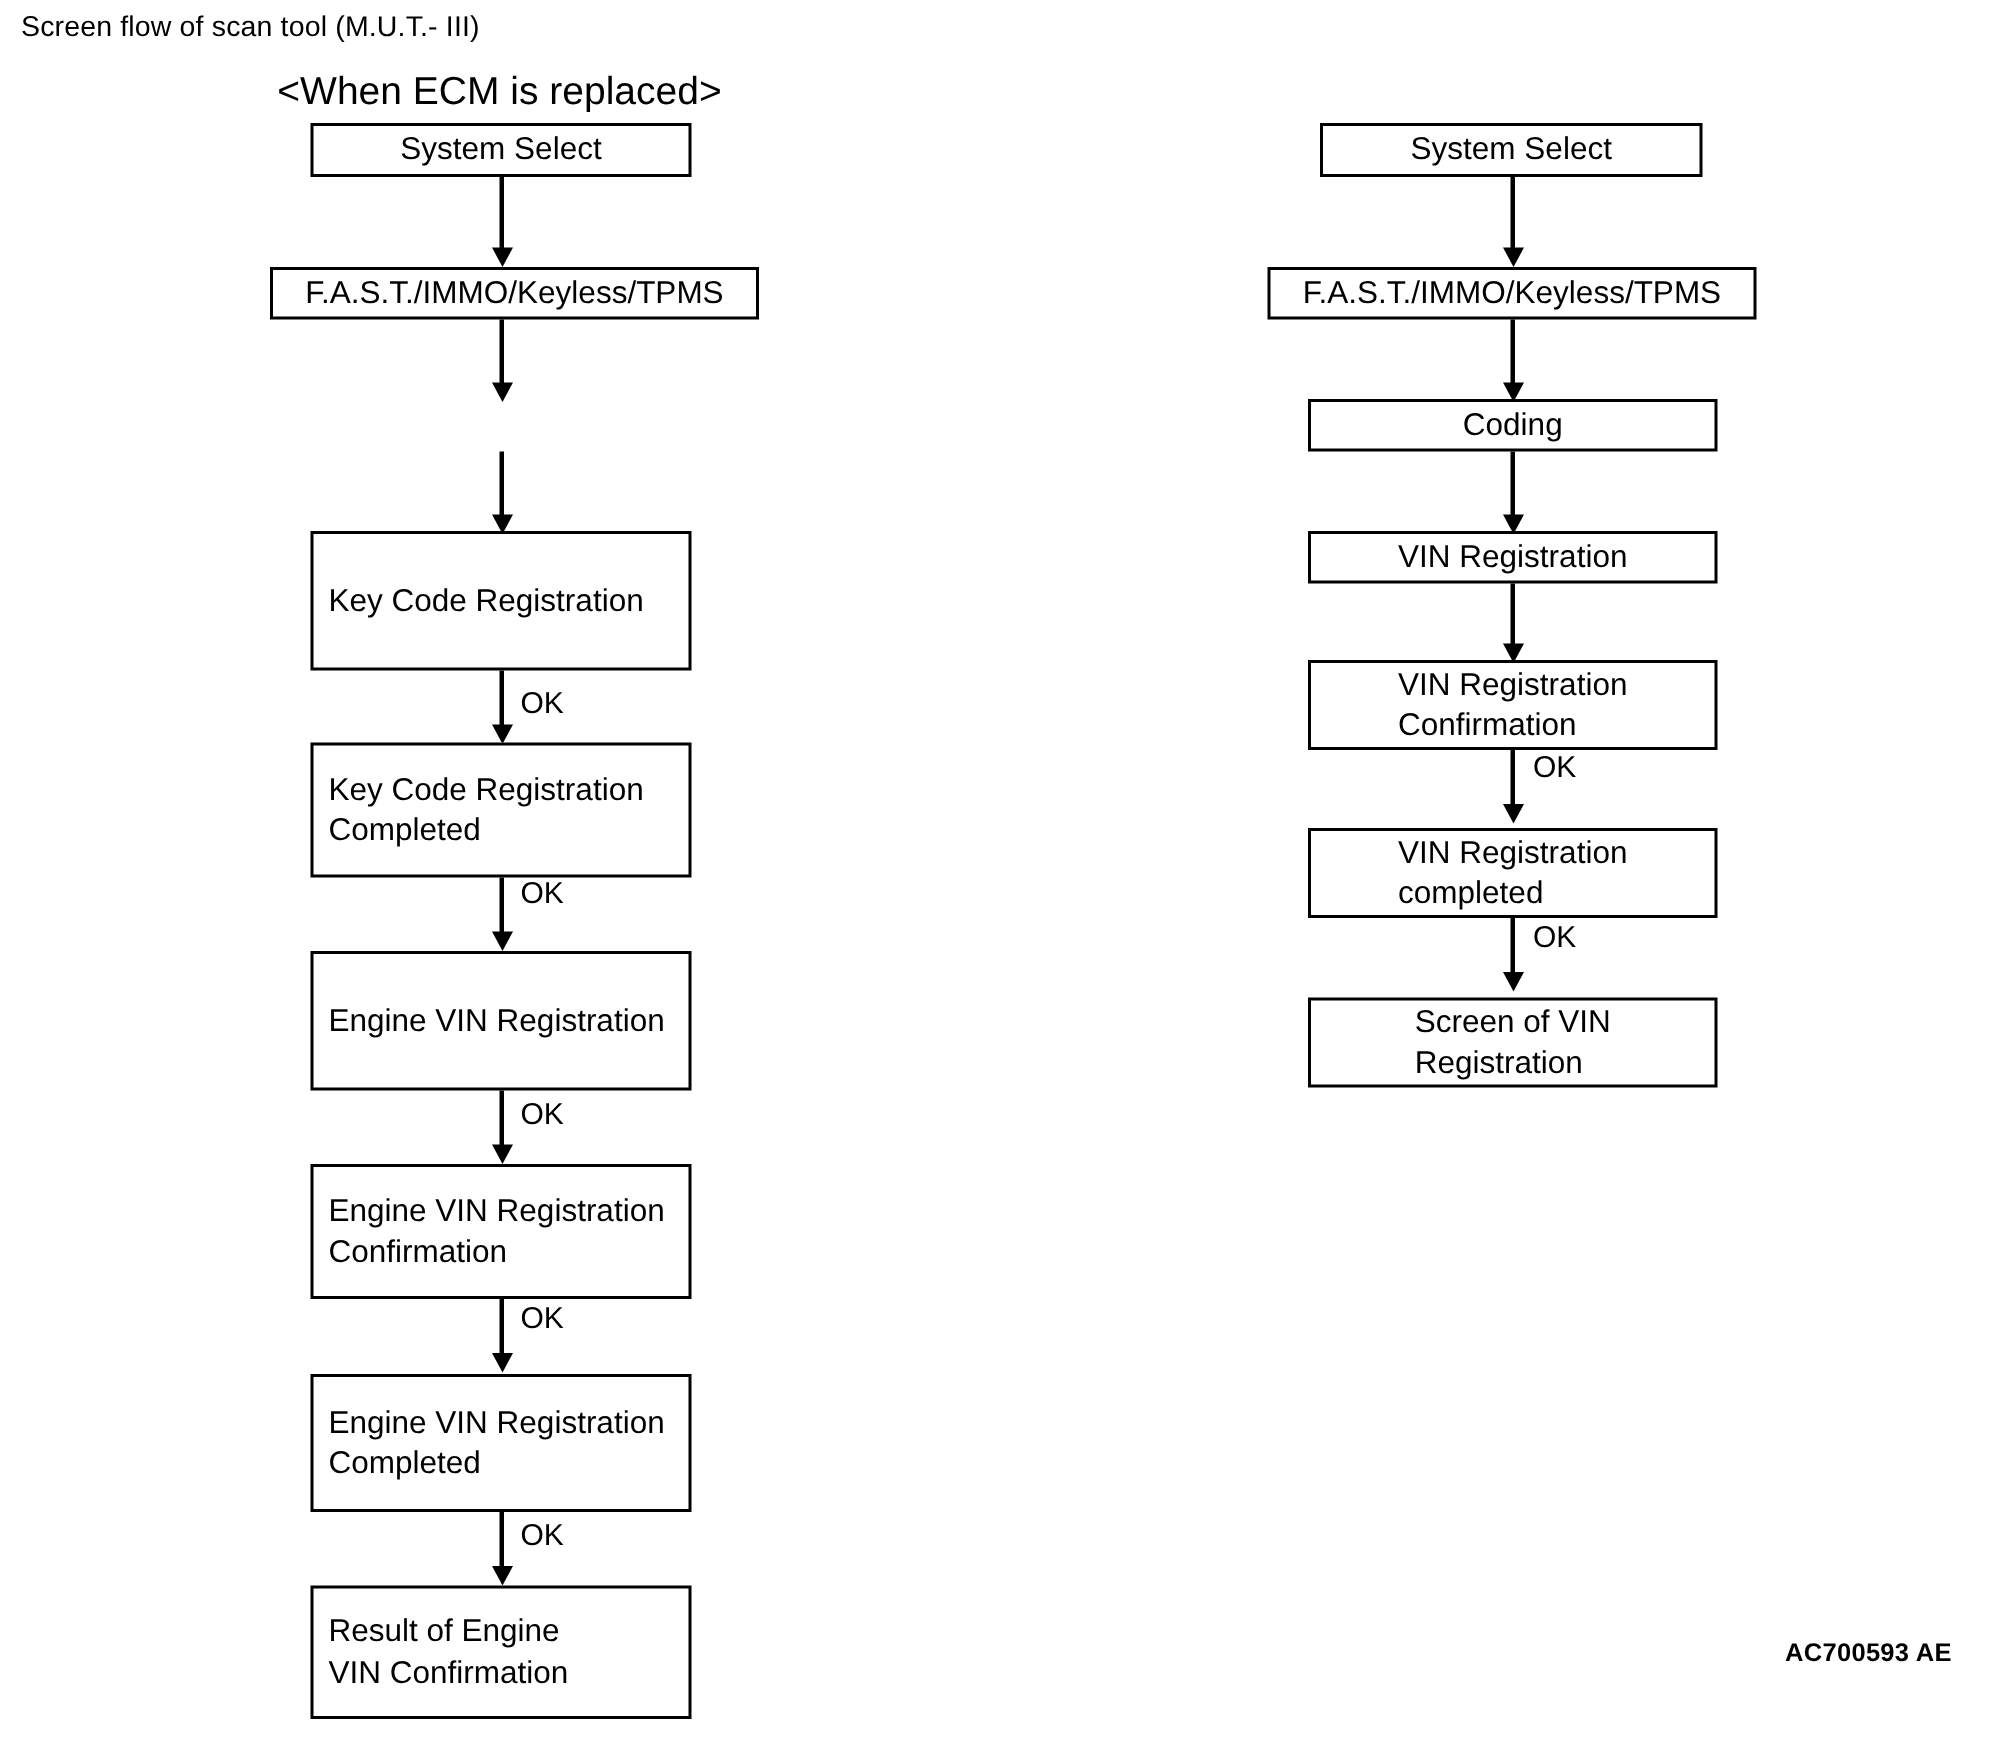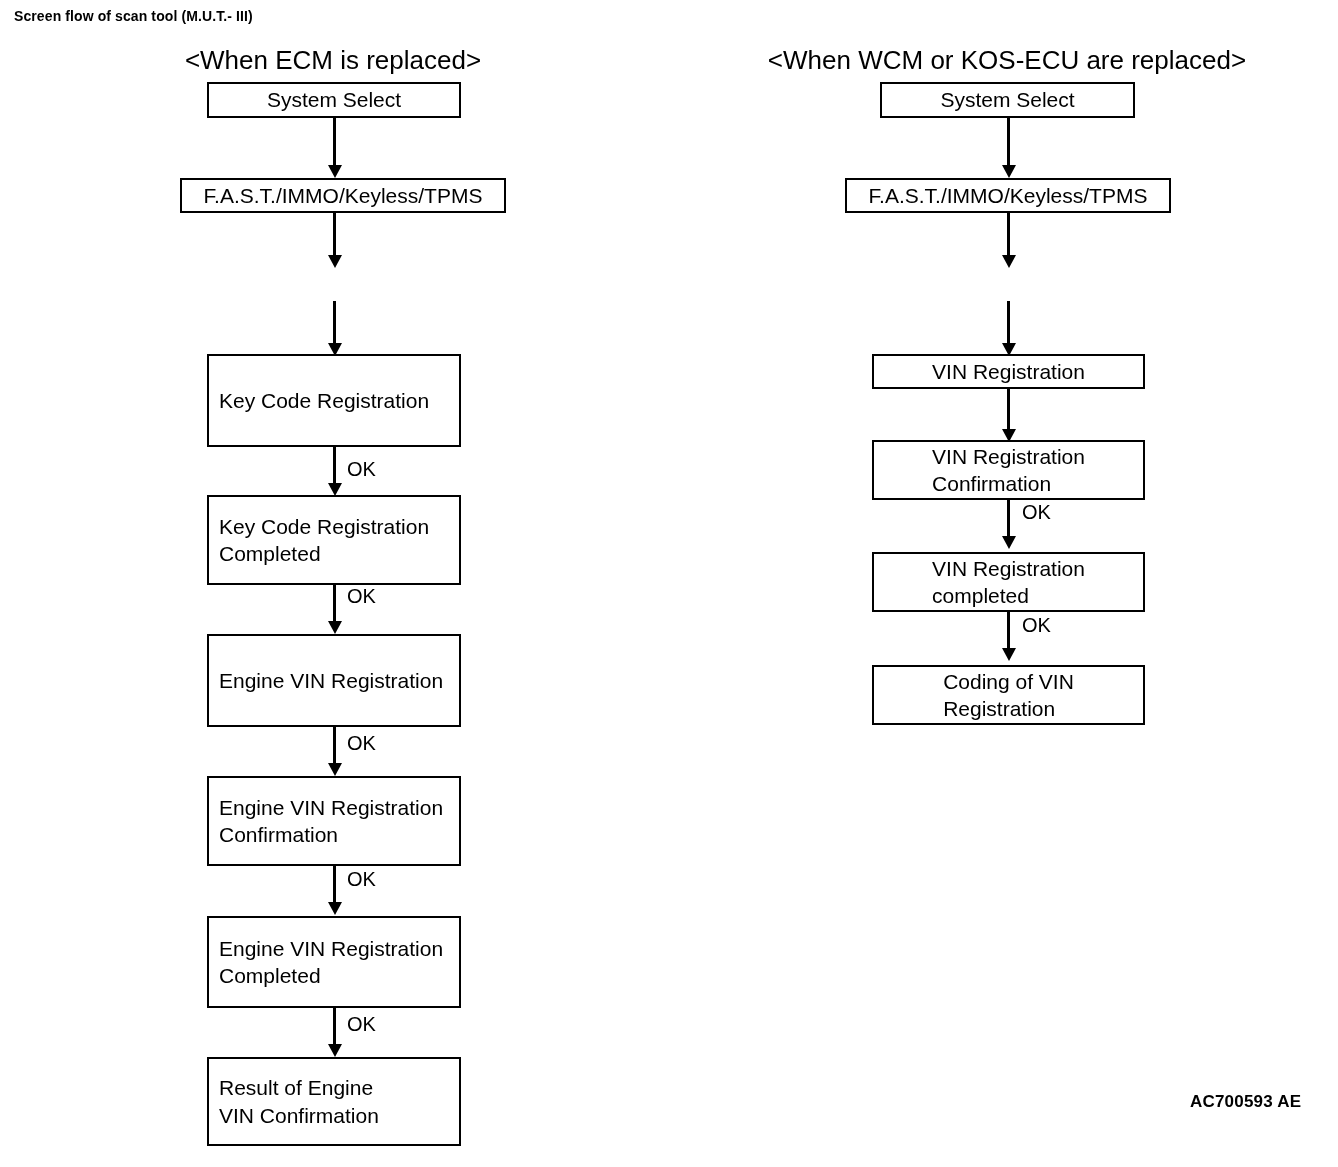--- a/index.html
+++ b/index.html
@@ -8,22 +8,22 @@
     background:#ffffff;
     font-family:"Liberation Sans", sans-serif;
     color:#000000;
     position:relative;
     overflow:hidden;
   }
   .canvas{position:absolute;left:0;top:0;width:1338px;height:1167px;}
 
   .title{
     position:absolute;
-    font-size:14px;
-    font-weight:bold;
+    font-size:19px;
+    font-weight:normal;
     letter-spacing:0.1px;
     white-space:nowrap;
   }
   .col-head{
     position:absolute;
     font-size:26px;
     white-space:nowrap;
     text-align:center;
   }
   .node{
@@ -146,38 +146,40 @@
     <div class="shaft" style="height:37px;"></div>
       <div class="head" style="top:36px;"></div>
   </div>
   <div class="oklabel" style="left:347px;top:1013px;">OK</div>
 
   <div class="node left" style="left:207px;top:1057px;width:254px;height:89px;">
     <span class="txt">Result of Engine
 VIN Confirmation</span>
   </div>
 
-  <div class="col-head" style="left:767px;top:45px;width:480px;">&lt;When WCM or KOS-ECU are replaced&gt;</div>
 
   <div class="node center" style="left:880px;top:82px;width:255px;height:36px;">
     <span class="txt">System Select</span>
   </div>
   <div class="arrow" style="left:1007px;top:118px;height:60px;">
     <div class="shaft" style="height:48px;"></div>
       <div class="head" style="top:47px;"></div>
   </div>
 
   <div class="node center" style="left:845px;top:178px;width:326px;height:35px;">
     <span class="txt">F.A.S.T./IMMO/Keyless/TPMS</span>
   </div>
   <div class="arrow" style="left:1007px;top:213px;height:55px;">
     <div class="shaft" style="height:43px;"></div>
       <div class="head" style="top:42px;"></div>
   </div>
 
+  <div class="node center" style="left:872px;top:266px;width:273px;height:35px;">
+    <span class="txt">Coding</span>
+  </div>
   <div class="arrow" style="left:1007px;top:301px;height:55px;">
     <div class="shaft" style="height:43px;"></div>
       <div class="head" style="top:42px;"></div>
   </div>
 
   <div class="node center" style="left:872px;top:354px;width:273px;height:35px;">
     <span class="txt">VIN Registration</span>
   </div>
   <div class="arrow" style="left:1007px;top:389px;height:52px;">
     <div class="shaft" style="height:41px;"></div>
@@ -198,19 +200,19 @@
     <span class="txt">VIN Registration
 completed</span>
   </div>
   <div class="arrow" style="left:1007px;top:612px;height:48px;">
     <div class="shaft" style="height:37px;"></div>
       <div class="head" style="top:36px;"></div>
   </div>
   <div class="oklabel" style="left:1022px;top:614px;">OK</div>
 
   <div class="node blockcenter" style="left:872px;top:665px;width:273px;height:60px;">
-    <span class="txt">Coding of VIN
+    <span class="txt">Screen of VIN
 Registration</span>
   </div>
 
   <div class="footer" style="left:1190px;top:1092px;">AC700593 AE</div>
 
 </div>
 
 </body></html>

